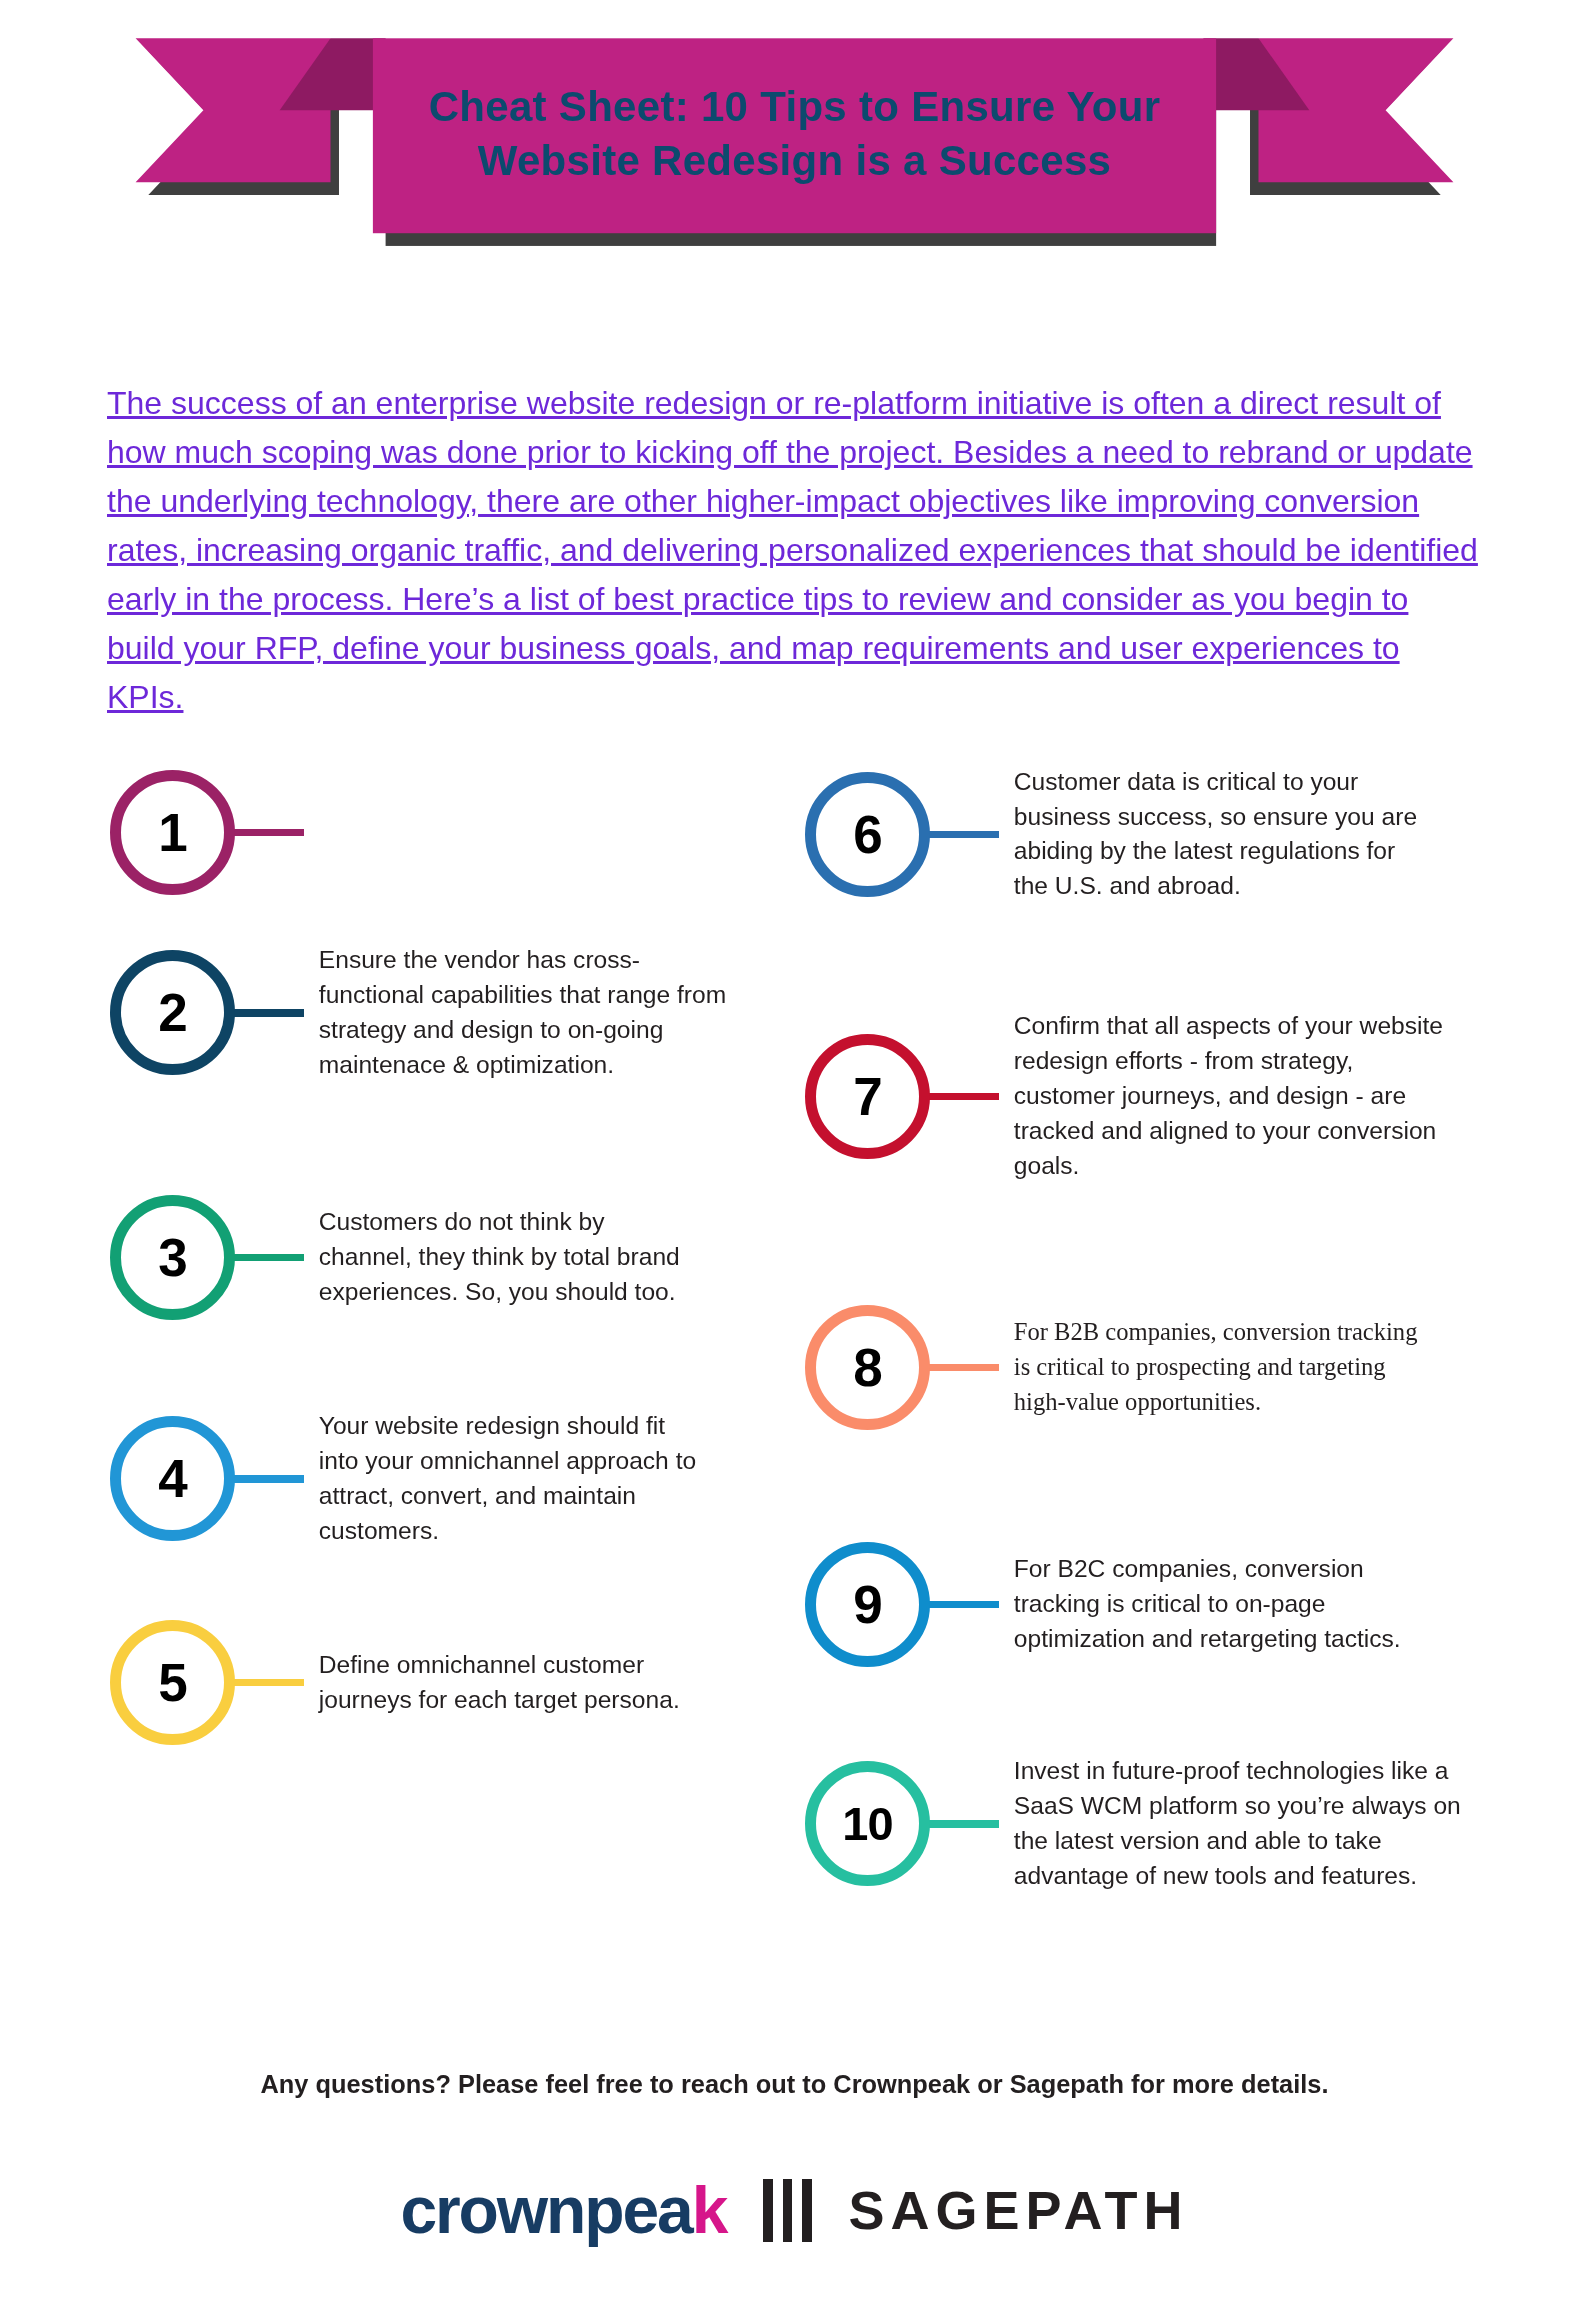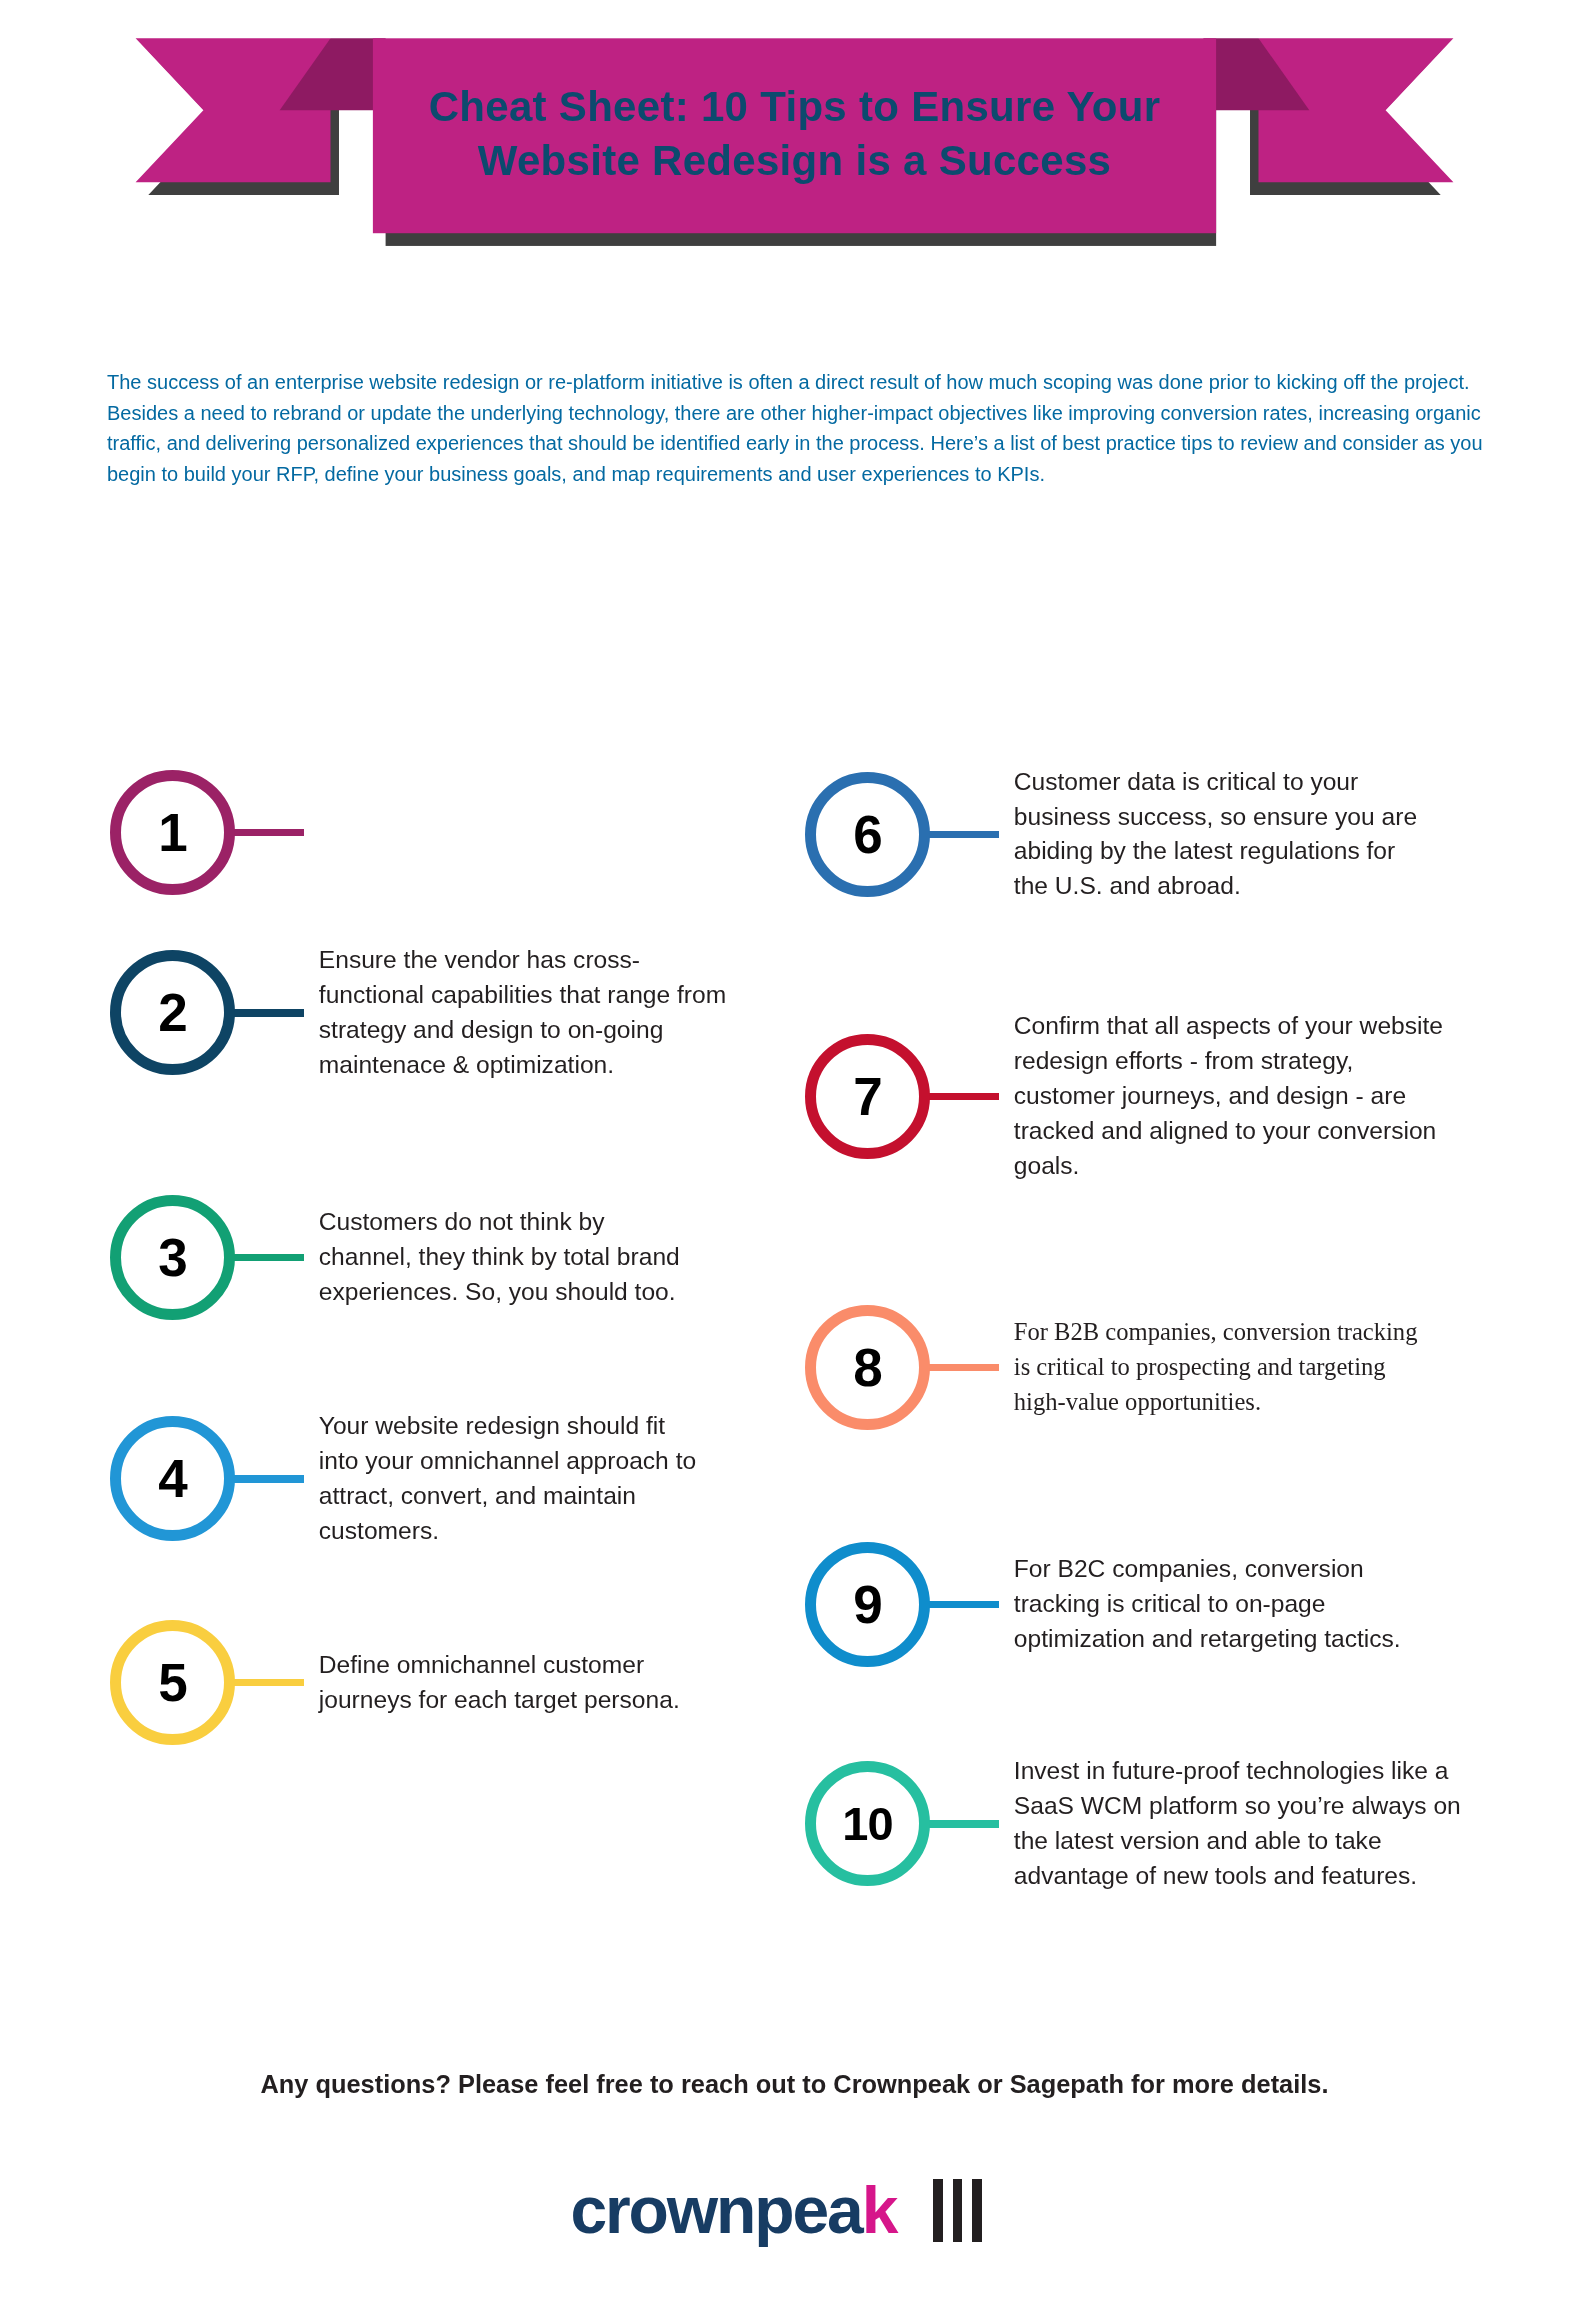--- a/index.html
+++ b/index.html
@@ -43,24 +43,25 @@
     font-family: "Liberation Sans", sans-serif;
   }
   .banner-title .ln { display: block; }
 
   
   .intro {
     position: absolute;
     left: 107px;
     top: 347px;
     width: 1377px;
-    font-size: 20px;
+    font-size: 32px;
     line-height: 1.53;
-    color: #0369a1;
-    font-family: "Liberation Sans", sans-serif;
+    color: #6d28d9;
+    font-family: "Liberation Sans", sans-serif;
+    text-decoration: underline;
   }
 
   
   .tips {
     position: absolute;
     left: 0;
     top: 746px;
     width: 1589px;
     height: 1245px;
   }
@@ -294,14 +295,15 @@
 
 <div class="logos">
   <div class="logo-crownpeak">
     <span>crownpea</span><span class="k">k</span>
   </div>
   <div class="logo-divider">
     <span></span>
     <span></span>
     <span></span>
   </div>
+  <div class="logo-sagepath">SAGEPATH</div>
 </div>
 
 
 </body></html>

